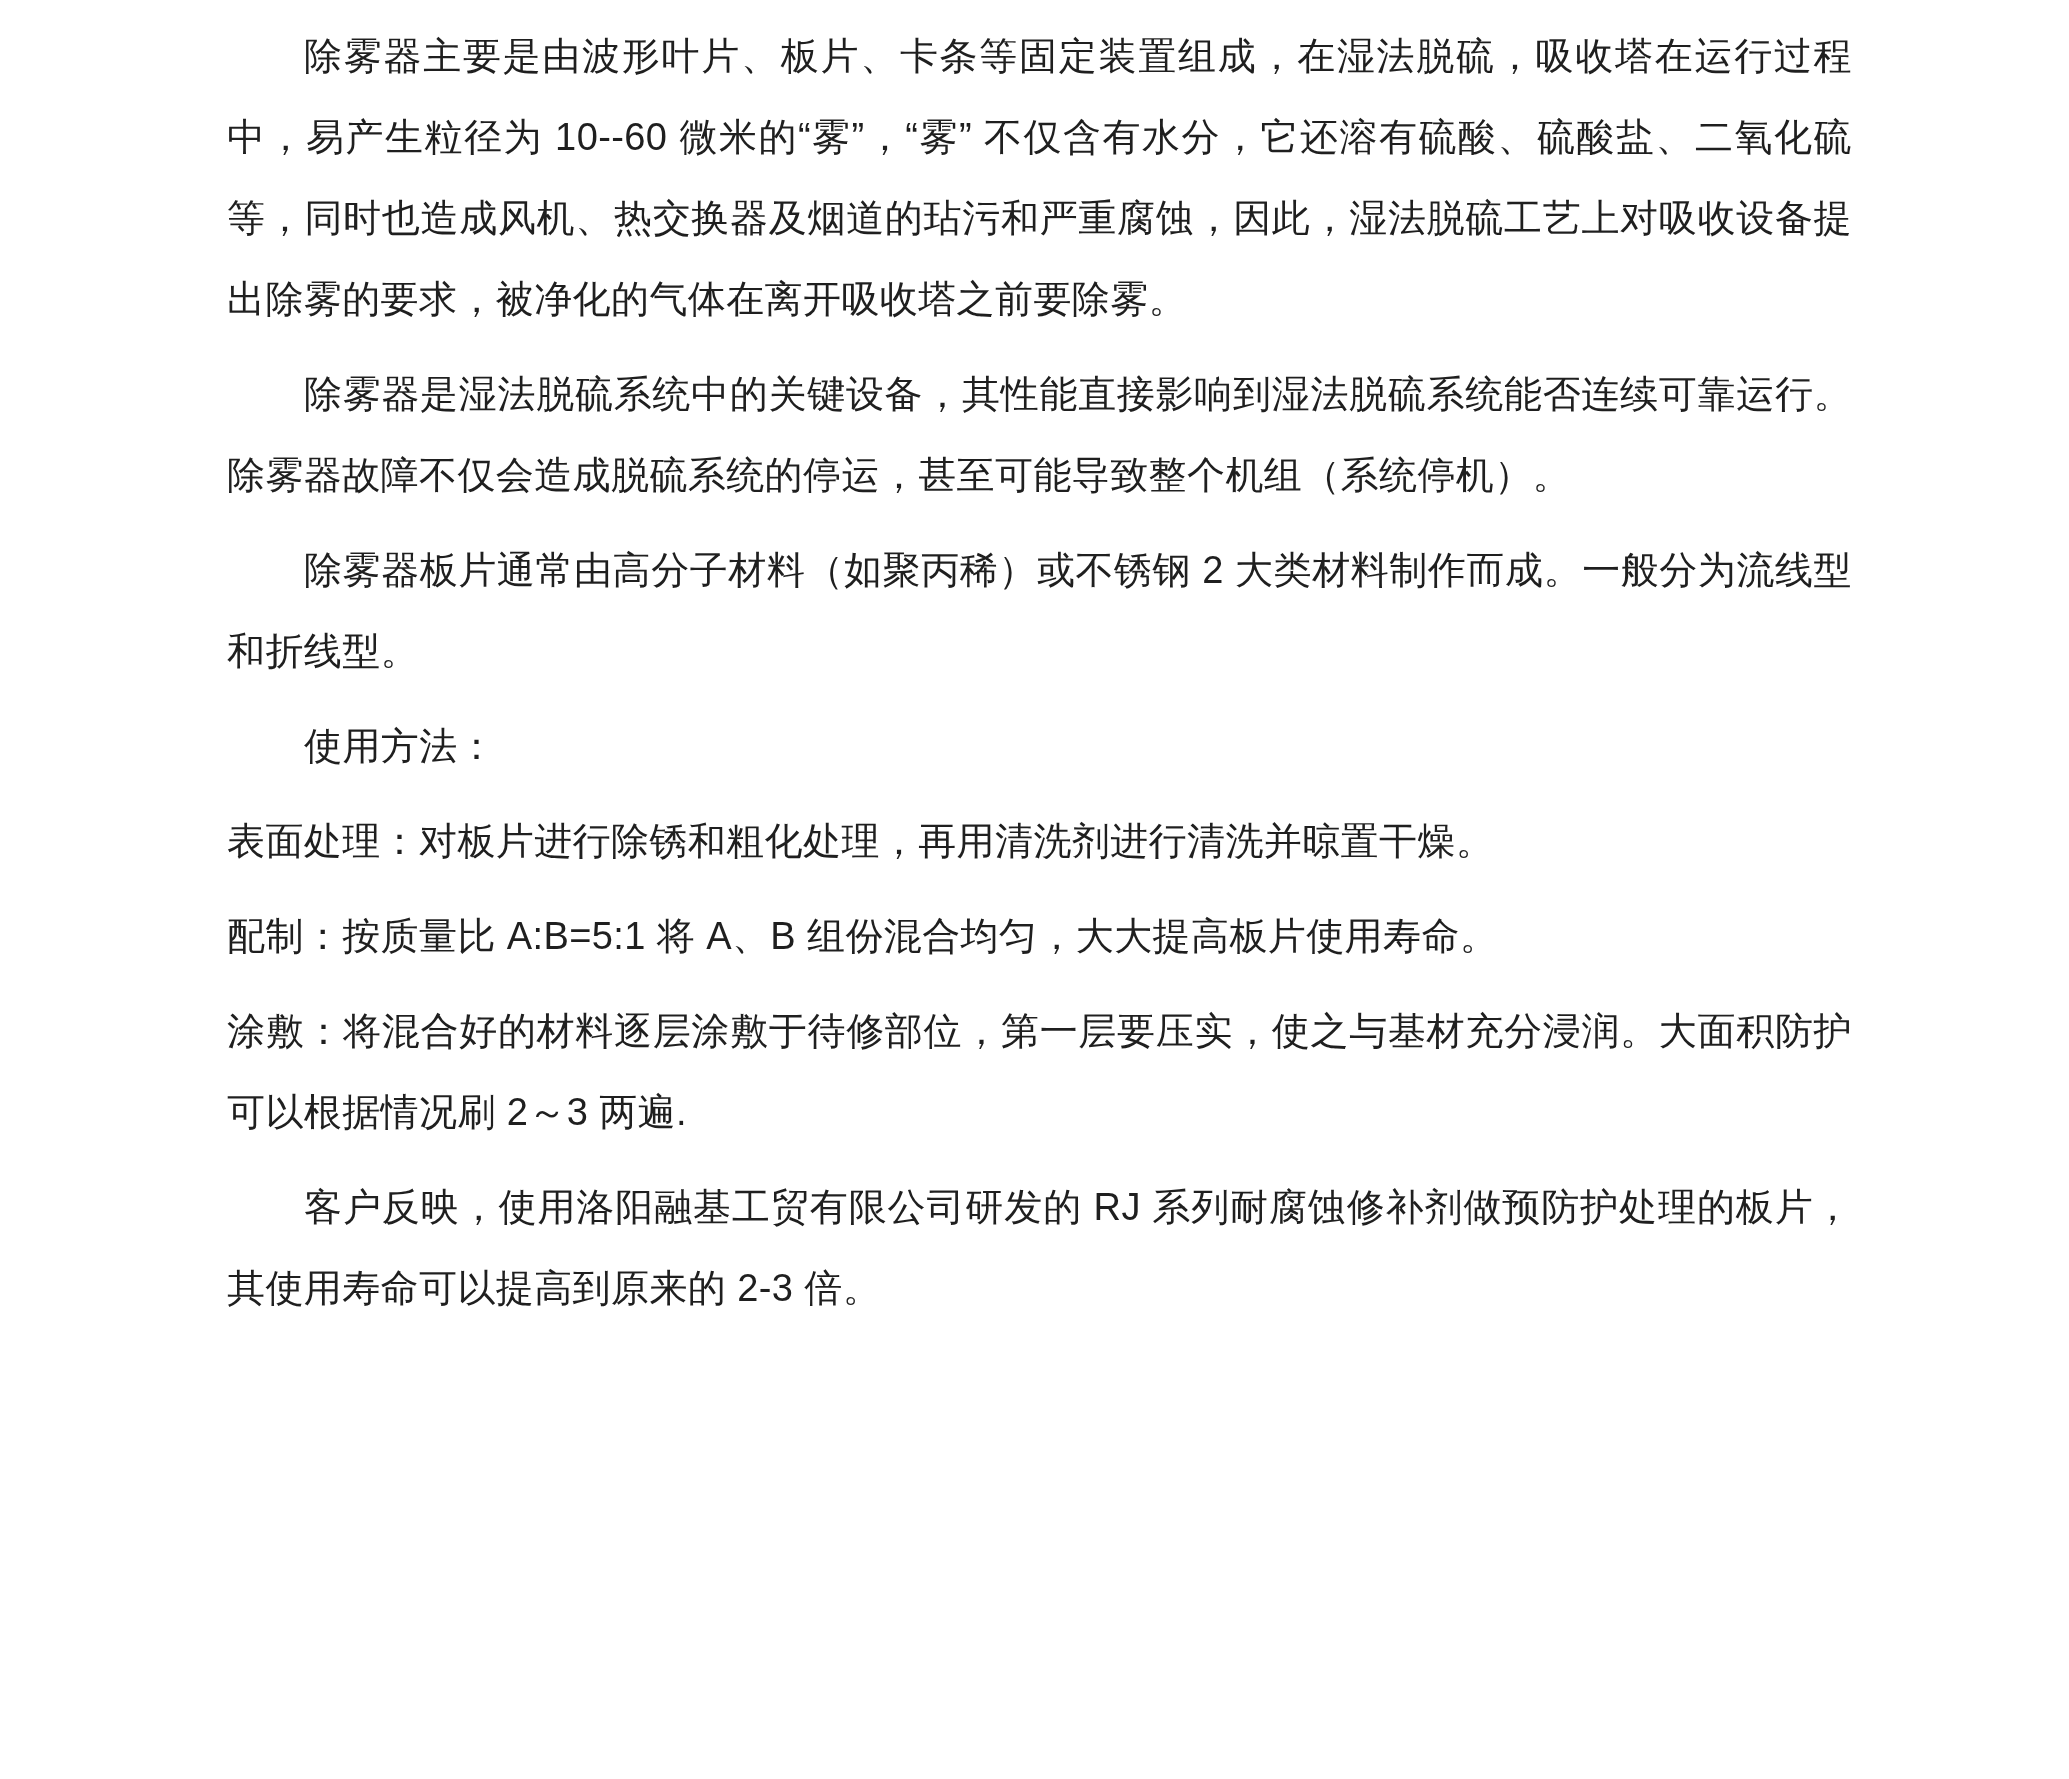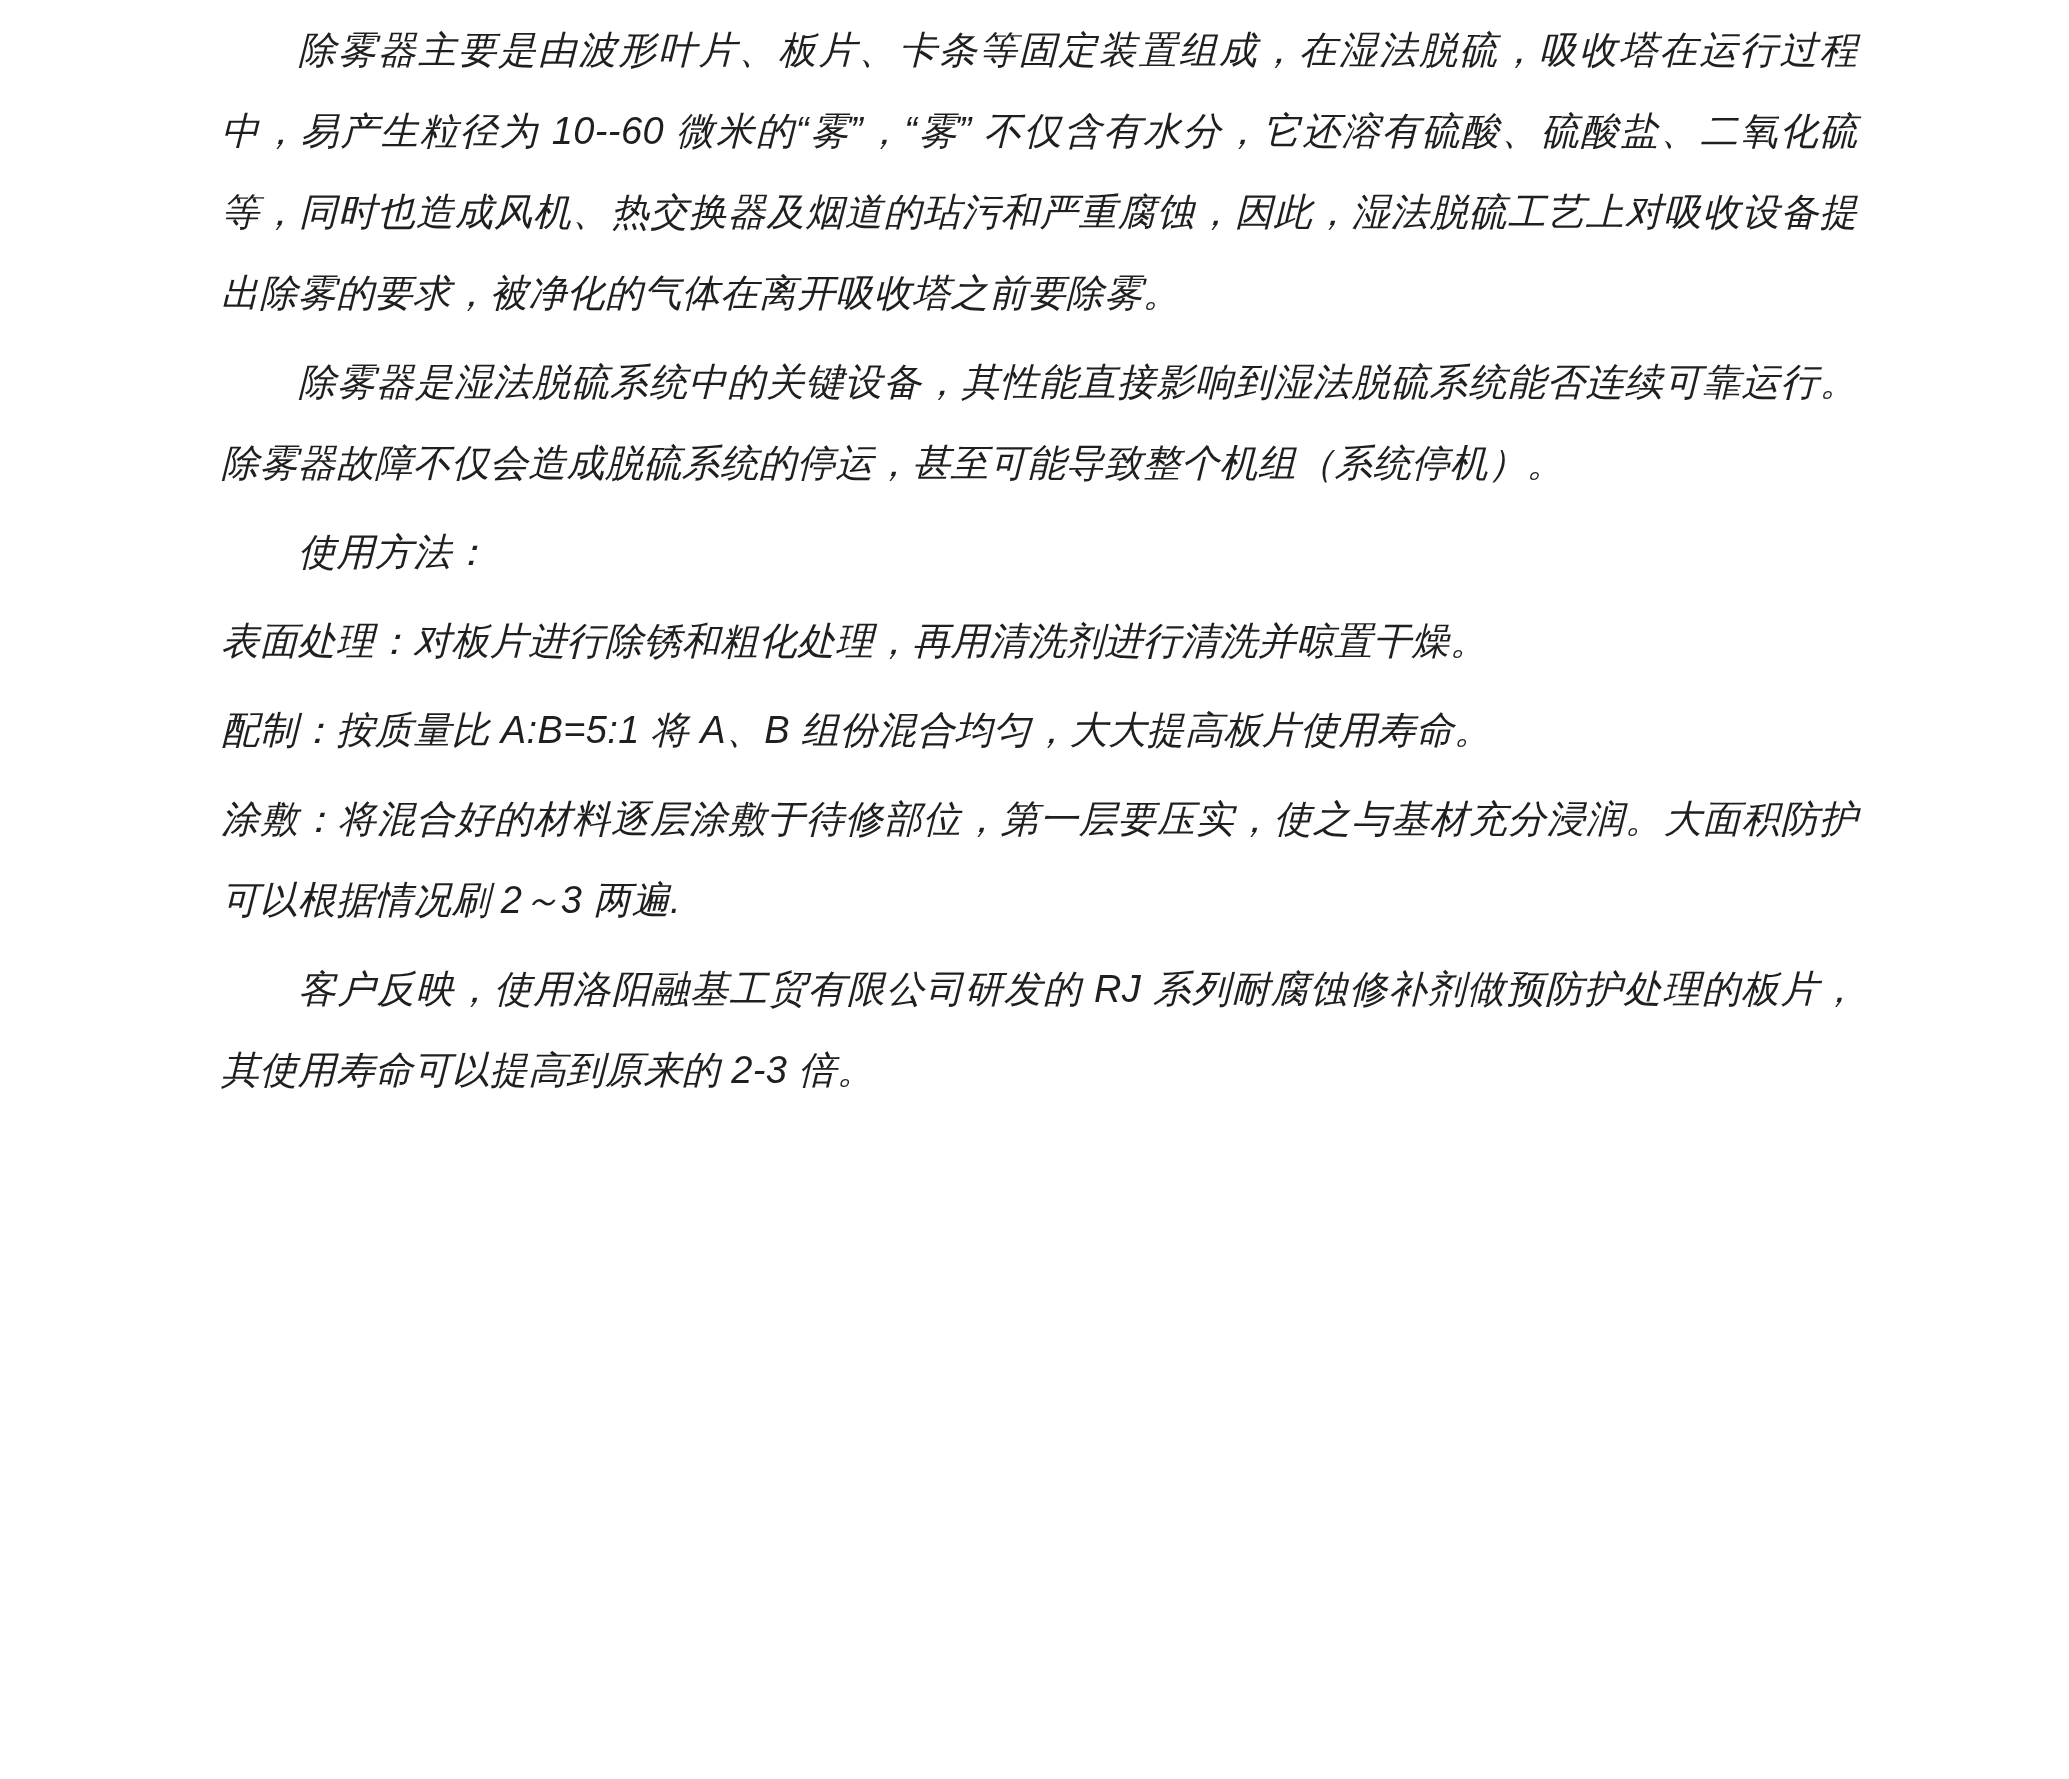--- a/index.html
+++ b/index.html
@@ -14,36 +14,36 @@
     box-sizing: border-box;
     padding: 1.7px 204px 0 213px;
     background: #ffffff;
     color: #1f1f1f;
     font-family: "Liberation Sans", "DejaVu Sans", sans-serif;
     font-size: 38px;
     line-height: 81px;
     overflow: hidden;
   }
   .para {
-    margin: 8px;
+    margin: 14px;
     padding: 0;
     text-align: justify;
     letter-spacing: 0.4px;
     word-break: break-all;
-    font-style: italic;
   }
   .para.indent {
     text-indent: 77px;
   }
 </style>
 </head>
 <body>
 
 <div class="page">
   <p class="para indent">除雾器主要是由波形叶片、板片、卡条等固定装置组成，在湿法脱硫，吸收塔在运行过程中，易产生粒径为 10--60 微米的“雾”，“雾” 不仅含有水分，它还溶有硫酸、硫酸盐、二氧化硫等，同时也造成风机、热交换器及烟道的玷污和严重腐蚀，因此，湿法脱硫工艺上对吸收设备提出除雾的要求，被净化的气体在离开吸收塔之前要除雾。</p>
   <p class="para indent">除雾器是湿法脱硫系统中的关键设备，其性能直接影响到湿法脱硫系统能否连续可靠运行。除雾器故障不仅会造成脱硫系统的停运，甚至可能导致整个机组（系统停机）。</p>
+  <p class="para indent">除雾器板片通常由高分子材料（如聚丙稀）或不锈钢 2 大类材料制作而成。一般分为流线型和折线型。</p>
   <p class="para indent">使用方法：</p>
   <p class="para">表面处理：对板片进行除锈和粗化处理，再用清洗剂进行清洗并晾置干燥。</p>
   <p class="para">配制：按质量比 A:B=5:1 将 A、B 组份混合均匀，大大提高板片使用寿命。</p>
   <p class="para">涂敷：将混合好的材料逐层涂敷于待修部位，第一层要压实，使之与基材充分浸润。大面积防护可以根据情况刷 2～3 两遍.</p>
   <p class="para indent">客户反映，使用洛阳融基工贸有限公司研发的 RJ 系列耐腐蚀修补剂做预防护处理的板片，其使用寿命可以提高到原来的 2-3 倍。</p>
 </div>
 
 
 </body></html>

